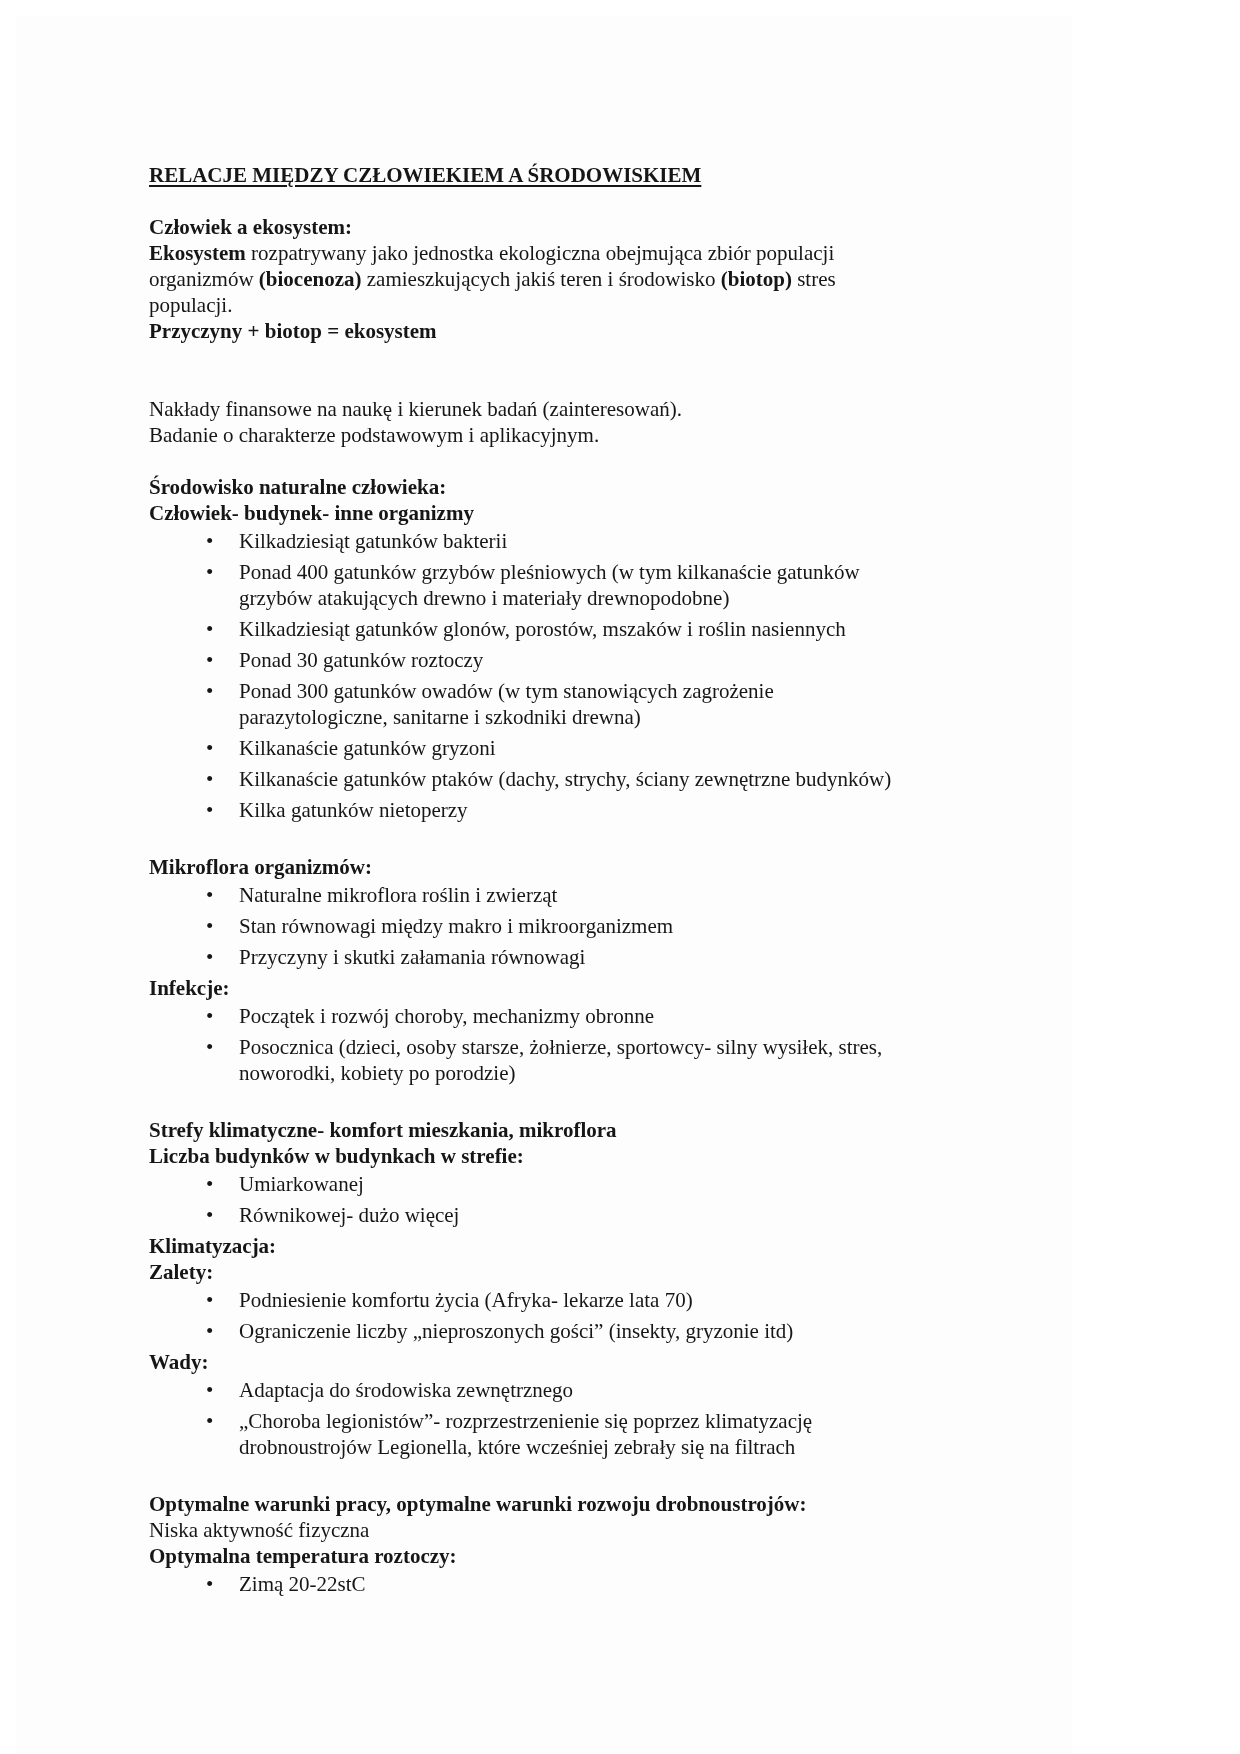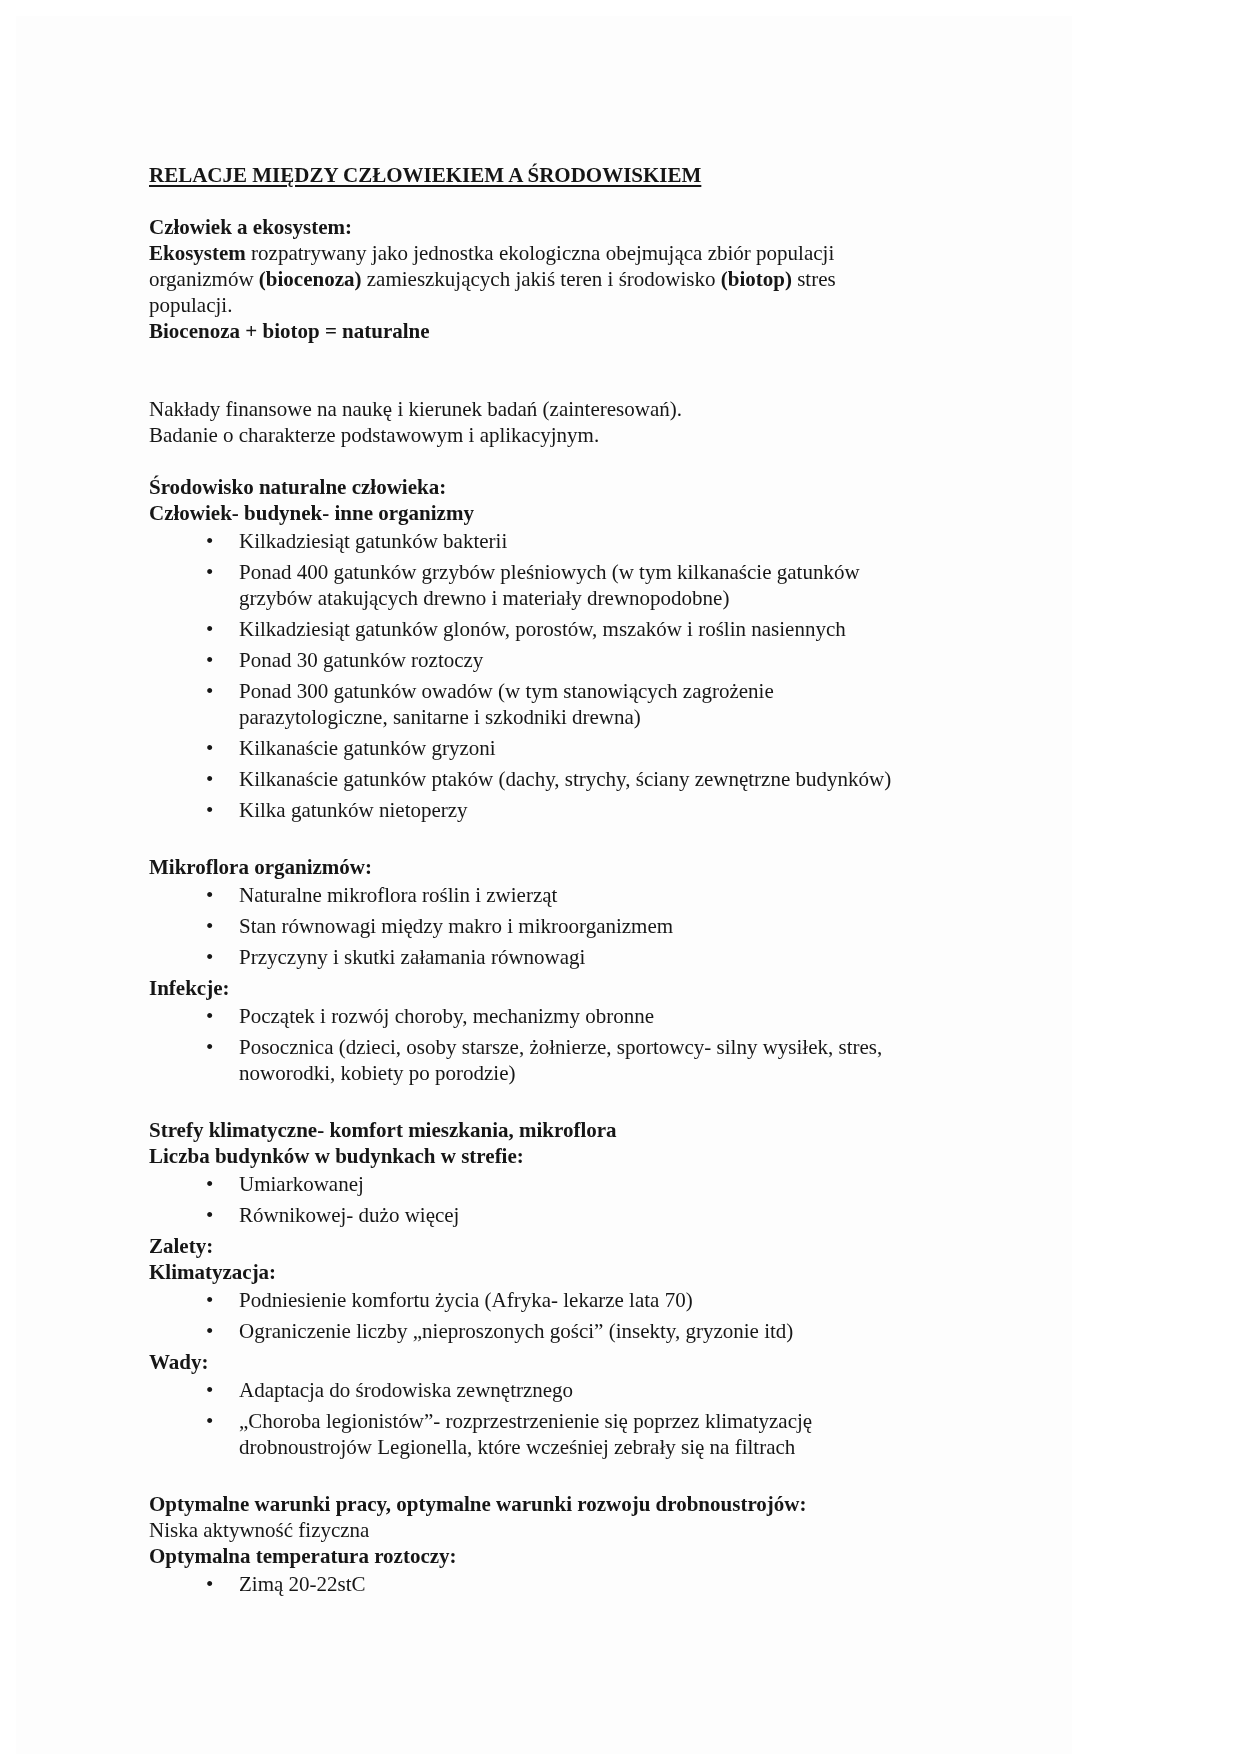--- a/index.html
+++ b/index.html
@@ -45,21 +45,21 @@
 </style>
 </head>
 <body>
 
 <div class="page" style="background: rgb(253, 253, 253); color: rgb(22, 22, 22);">
   <div>
       <div class="line title"><span class="bold">RELACJE MIĘDZY CZŁOWIEKIEM A ŚRODOWISKIEM</span></div>
       <div class="gap"></div>
       <div class="line"><span class="bold">Człowiek a ekosystem:</span></div>
       <div class="line"><span class="bold">Ekosystem</span><span> rozpatrywany jako jednostka ekologiczna obejmująca zbiór populacji organizmów </span><span class="bold">(biocenoza)</span><span> zamieszkujących jakiś teren i środowisko </span><span class="bold">(biotop)</span><span> stres populacji.</span></div>
-      <div class="line"><span class="bold">Biocenoza + biotop = naturalne</span></div>
+      <div class="line"><span class="bold">Przyczyny + biotop = ekosystem</span></div>
       <div class="gap"></div>
       <div class="gap"></div>
       <div class="line"><span>Nakłady finansowe na naukę i kierunek badań (zainteresowań).</span></div>
       <div class="line"><span>Badanie o charakterze podstawowym i aplikacyjnym.</span></div>
       <div class="gap"></div>
       <div class="line"><span class="bold">Środowisko naturalne człowieka:</span></div>
       <div class="line"><span class="bold">Człowiek- budynek- inne organizmy</span></div>
       <ul class="bullets">
         <li>
           <span class="marker">•</span>
@@ -127,22 +127,22 @@
       <ul class="bullets">
         <li>
           <span class="marker">•</span>
           <span class="li-text">Umiarkowanej</span>
         </li>
         <li>
           <span class="marker">•</span>
           <span class="li-text">Równikowej- dużo więcej</span>
         </li>
       </ul>
+      <div class="line"><span class="bold">Klimatyzacja:</span></div>
       <div class="line"><span class="bold">Zalety:</span></div>
-      <div class="line"><span class="bold">Klimatyzacja:</span></div>
       <ul class="bullets">
         <li>
           <span class="marker">•</span>
           <span class="li-text">Podniesienie komfortu życia (Afryka- lekarze lata 70)</span>
         </li>
         <li>
           <span class="marker">•</span>
           <span class="li-text">Ograniczenie liczby „nieproszonych gości” (insekty, gryzonie itd)</span>
         </li>
       </ul>

